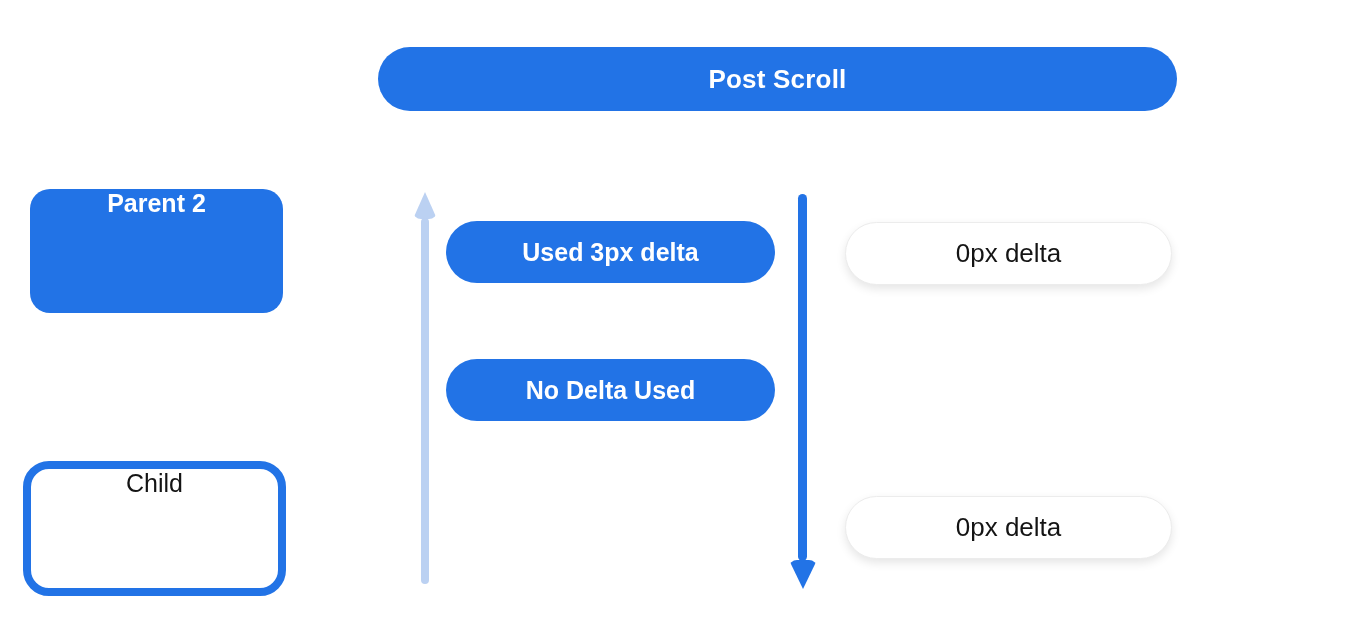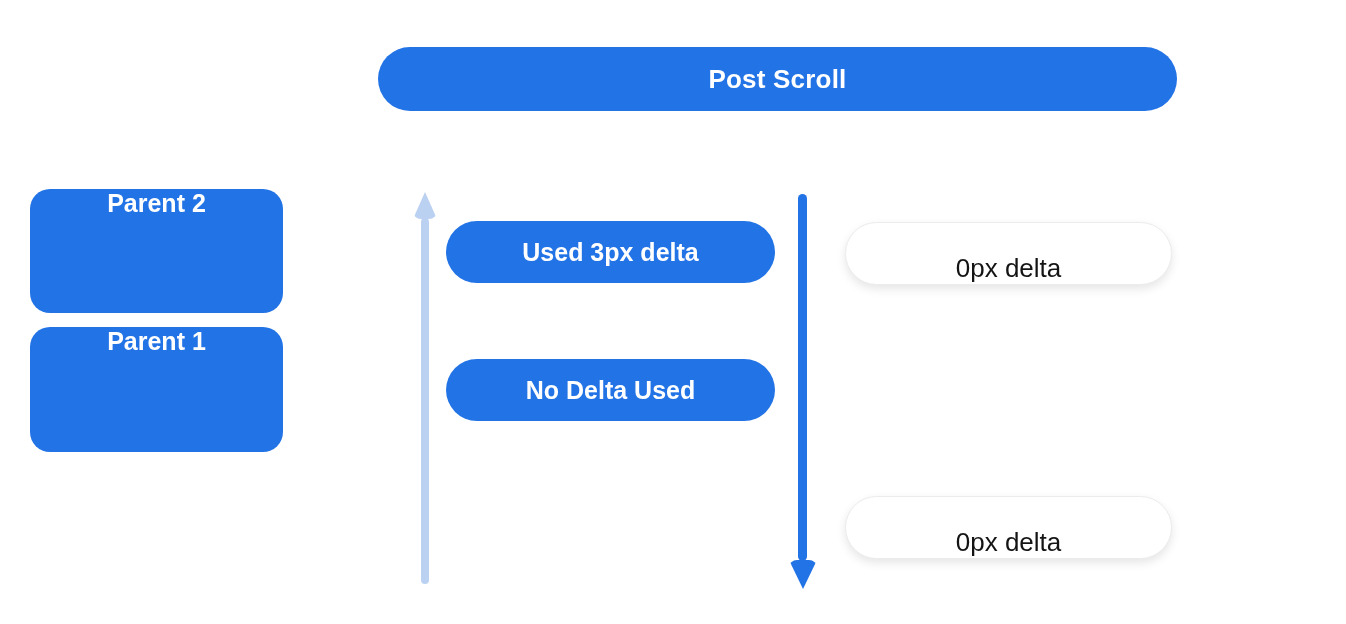--- a/index.html
+++ b/index.html
@@ -109,45 +109,45 @@
 
   
   .zero-pill {
     position: absolute;
     left: 845px;
     width: 327px; height: 63px;
     background: #ffffff;
     border: 1px solid var(--pill-border);
     border-radius: 32px;
     box-shadow: 0 4px 10px rgba(0,0,0,0.10);
-    display: flex; align-items: flex-end; justify-content: center;
+    display: flex; align-items: center; justify-content: center;
     color: var(--text-dark);
     font-size: 26px;
     font-weight: 500;
   }
   .zero-pill.top { top: 222px; }
   .zero-pill.bottom { top: 496px; }
 </style>
 </head>
 <body>
 
 <div class="canvas">
 
   <div class="title-pill">
     <span>Post Scroll</span>
   </div>
 
   <div class="stack-box filled parent2">
     <span>Parent 2</span>
   </div>
 
-  <div class="stack-box filled parent1">
-    <span>Parent 1</span>
+
+  <div class="stack-box outlined">
+    <span>Child</span>
   </div>
-
 
   <div class="arrow arrow-up">
     <div class="head"></div>
     <div class="shaft"></div>
   </div>
 
   <div class="delta-pill used">
     <span>Used 3px delta</span>
   </div>
 

